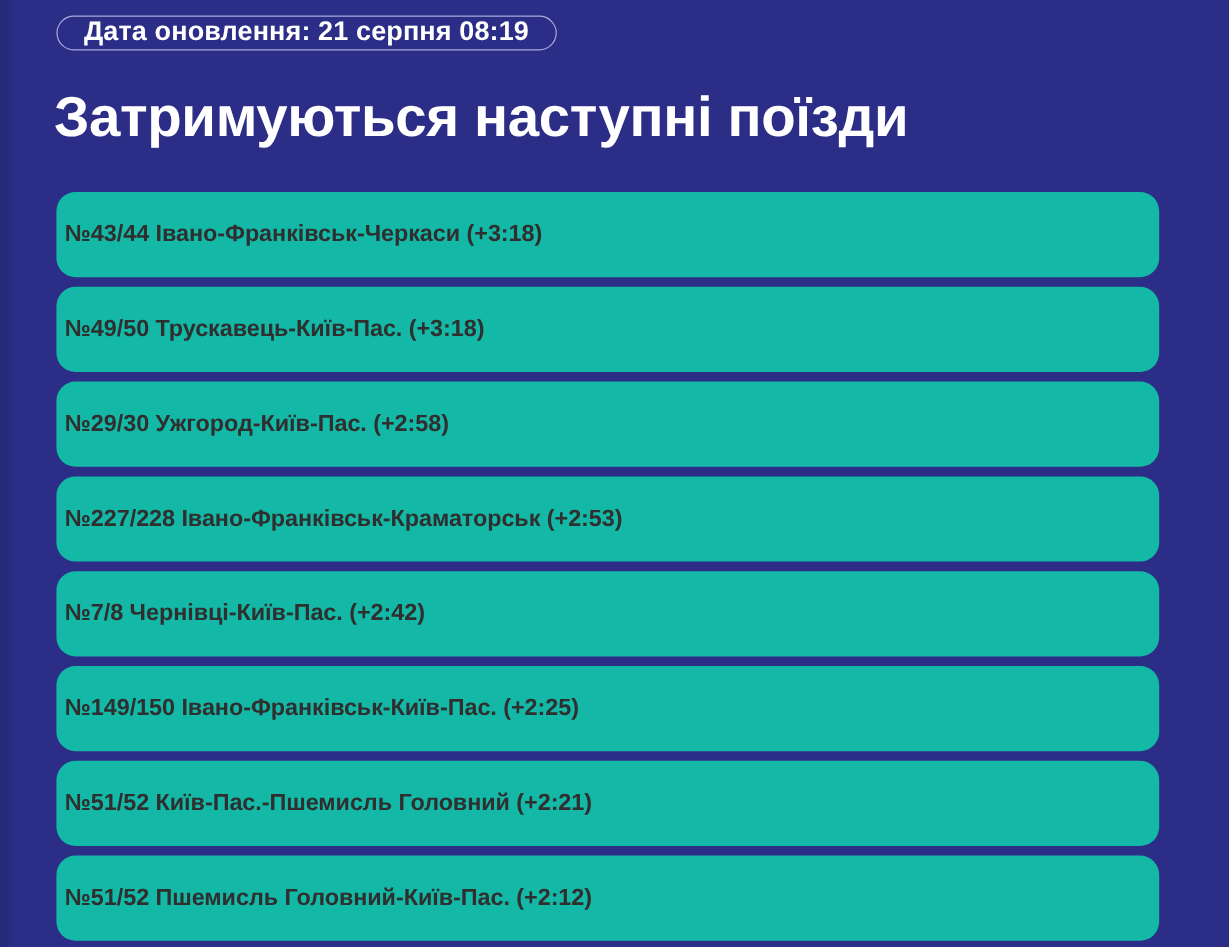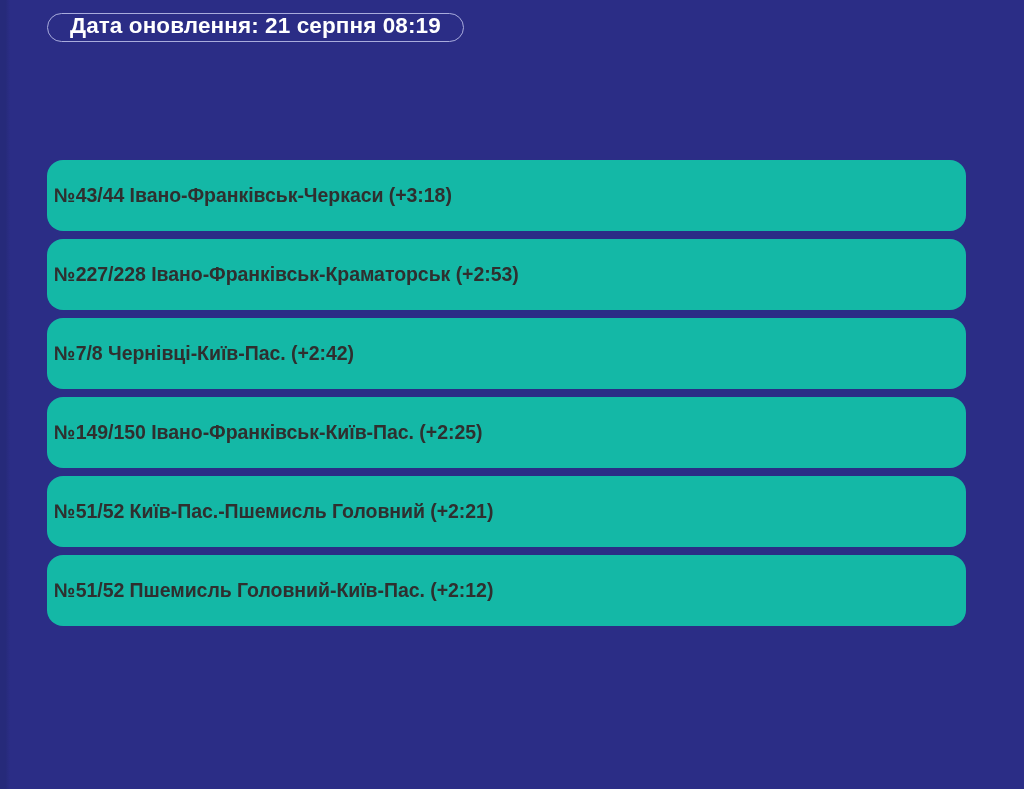--- a/index.html
+++ b/index.html
@@ -108,24 +108,31 @@
 <body>
 
 <div id="page">
 
   <div id="left-edge-band"></div>
 
   <div id="update-badge">
     <span class="badge-text">Дата оновлення: 21 серпня 08:19</span>
   </div>
 
+  <h1 id="page-title">Затримуються наступні поїзди</h1>
 
   <ul id="train-list">
     <li class="train-card">
       <span class="train-label">№43/44 Івано-Франківськ-Черкаси (+3:18)</span>
+    </li>
+    <li class="train-card">
+      <span class="train-label">№49/50 Трускавець-Київ-Пас. (+3:18)</span>
+    </li>
+    <li class="train-card">
+      <span class="train-label">№29/30 Ужгород-Київ-Пас. (+2:58)</span>
     </li>
     <li class="train-card">
       <span class="train-label">№227/228 Івано-Франківськ-Краматорськ (+2:53)</span>
     </li>
     <li class="train-card">
       <span class="train-label">№7/8 Чернівці-Київ-Пас. (+2:42)</span>
     </li>
     <li class="train-card">
       <span class="train-label">№149/150 Івано-Франківськ-Київ-Пас. (+2:25)</span>
     </li>

